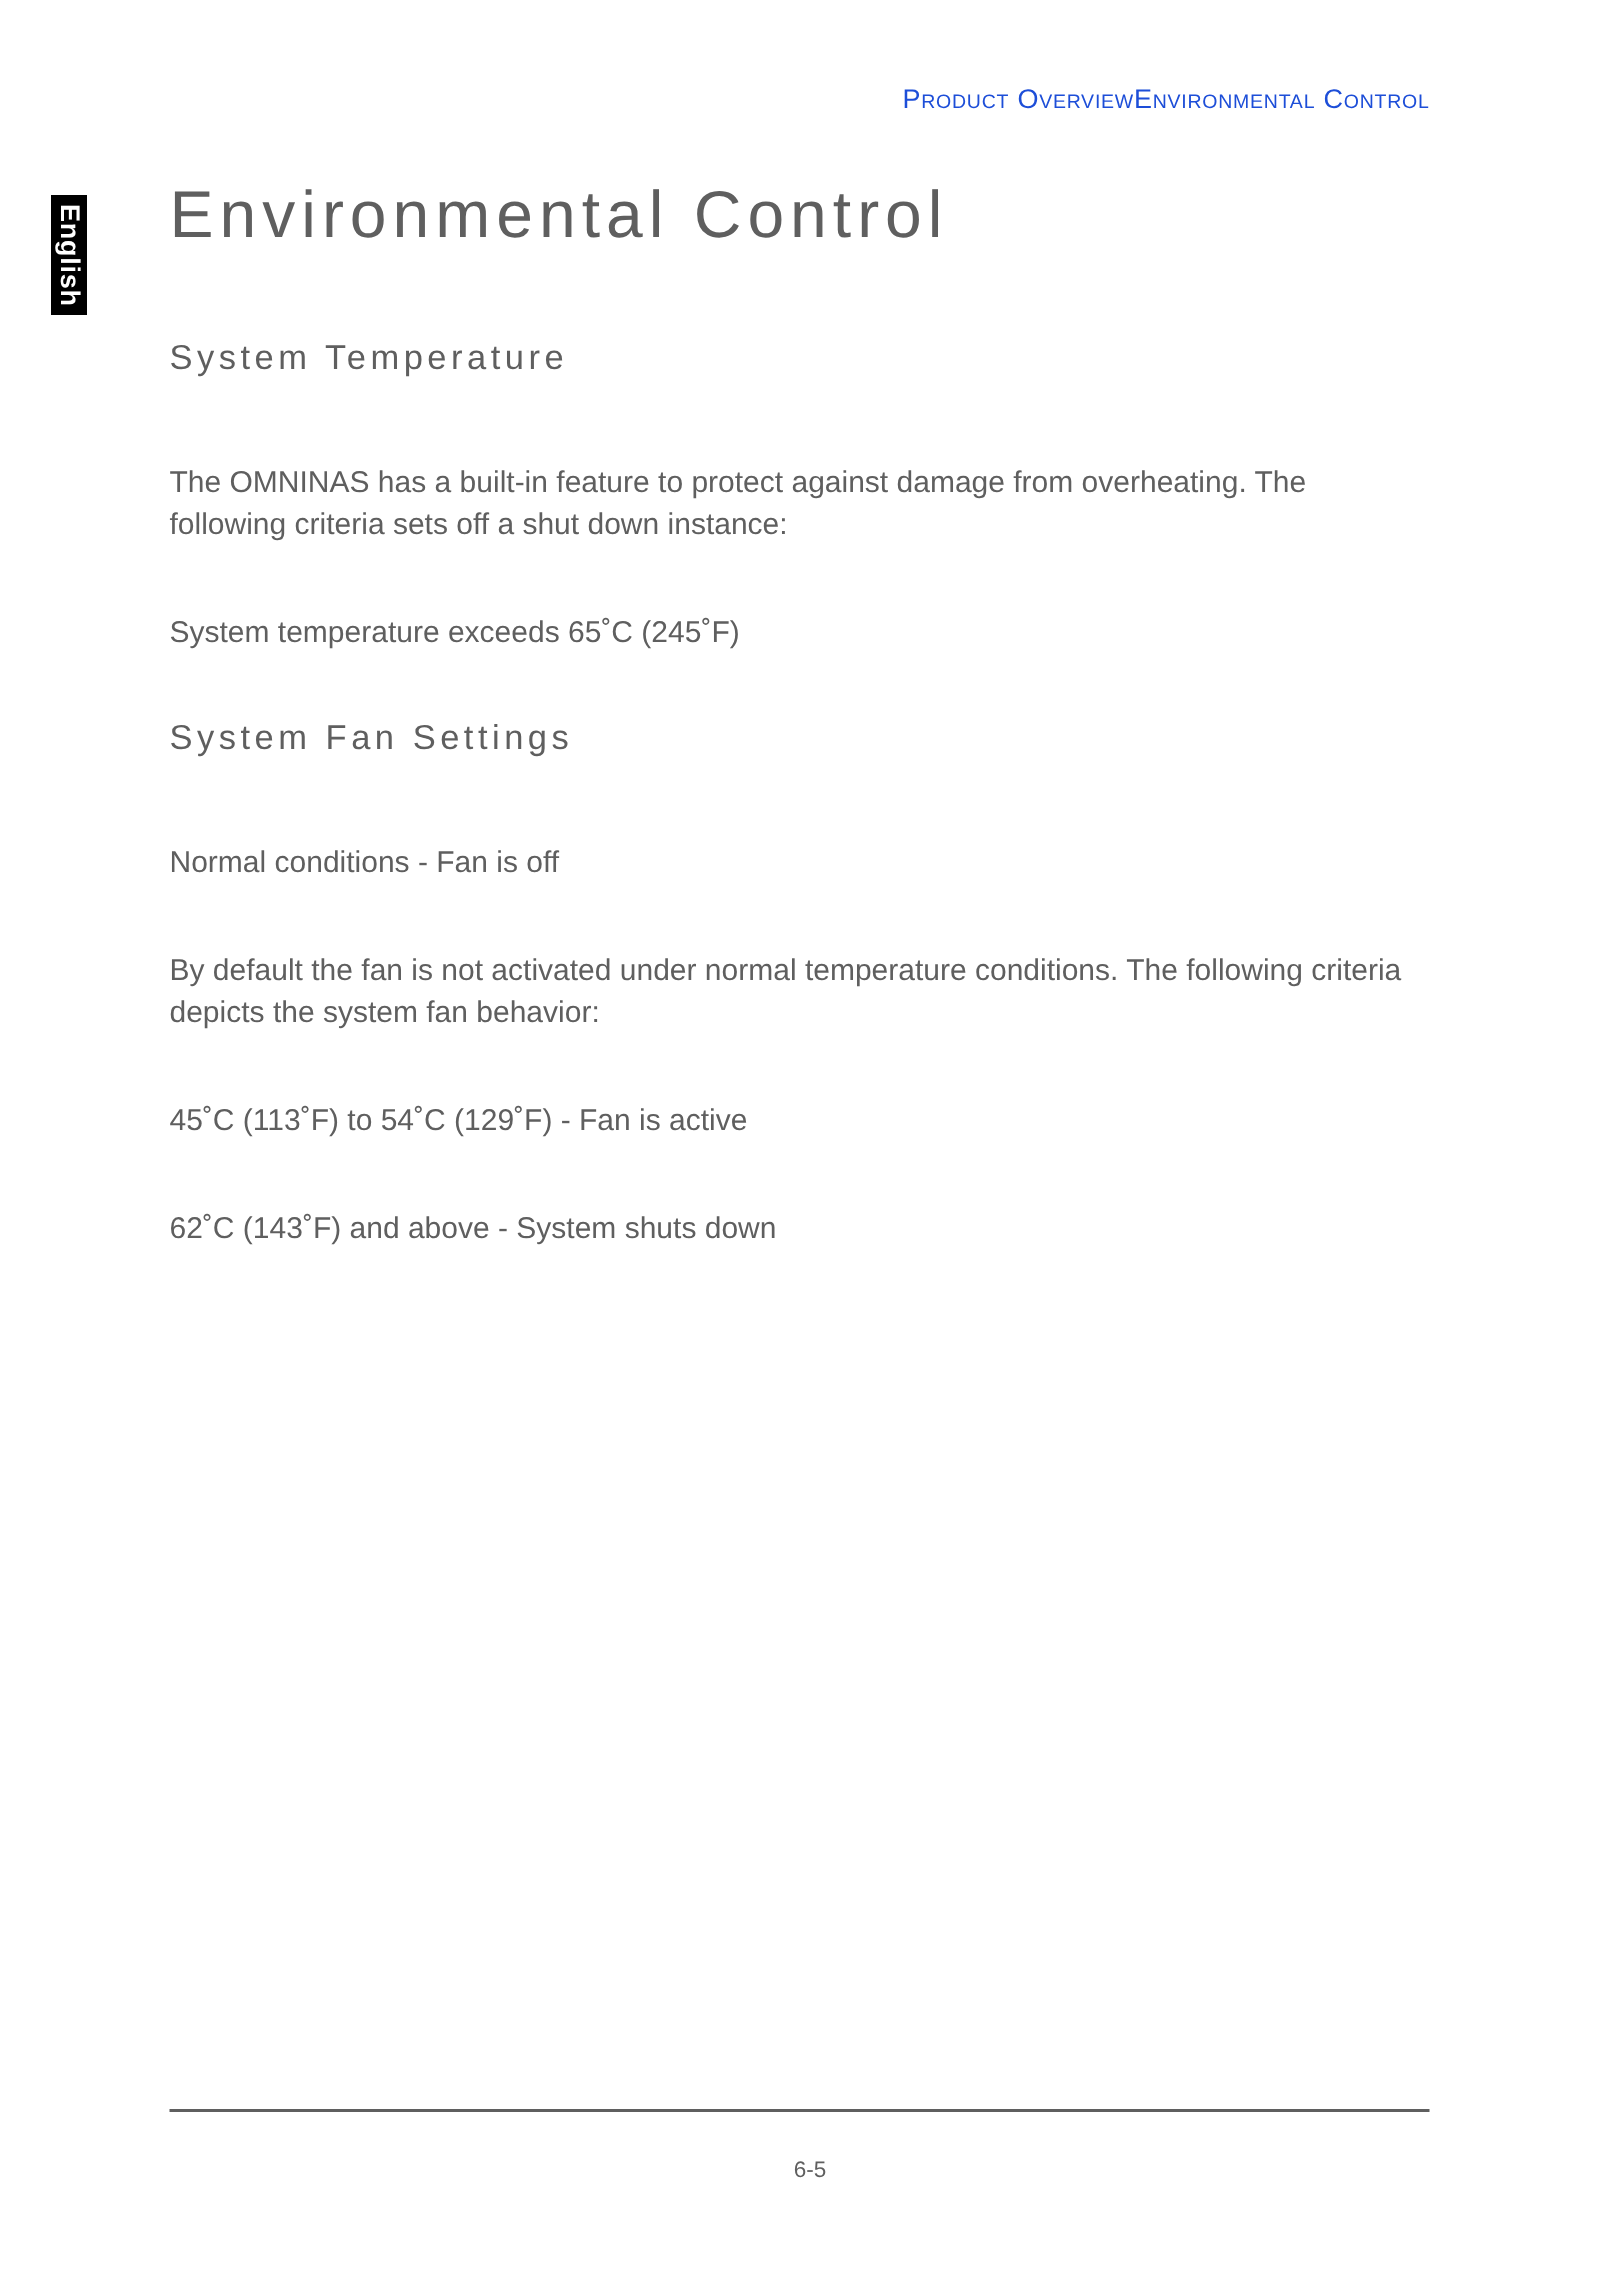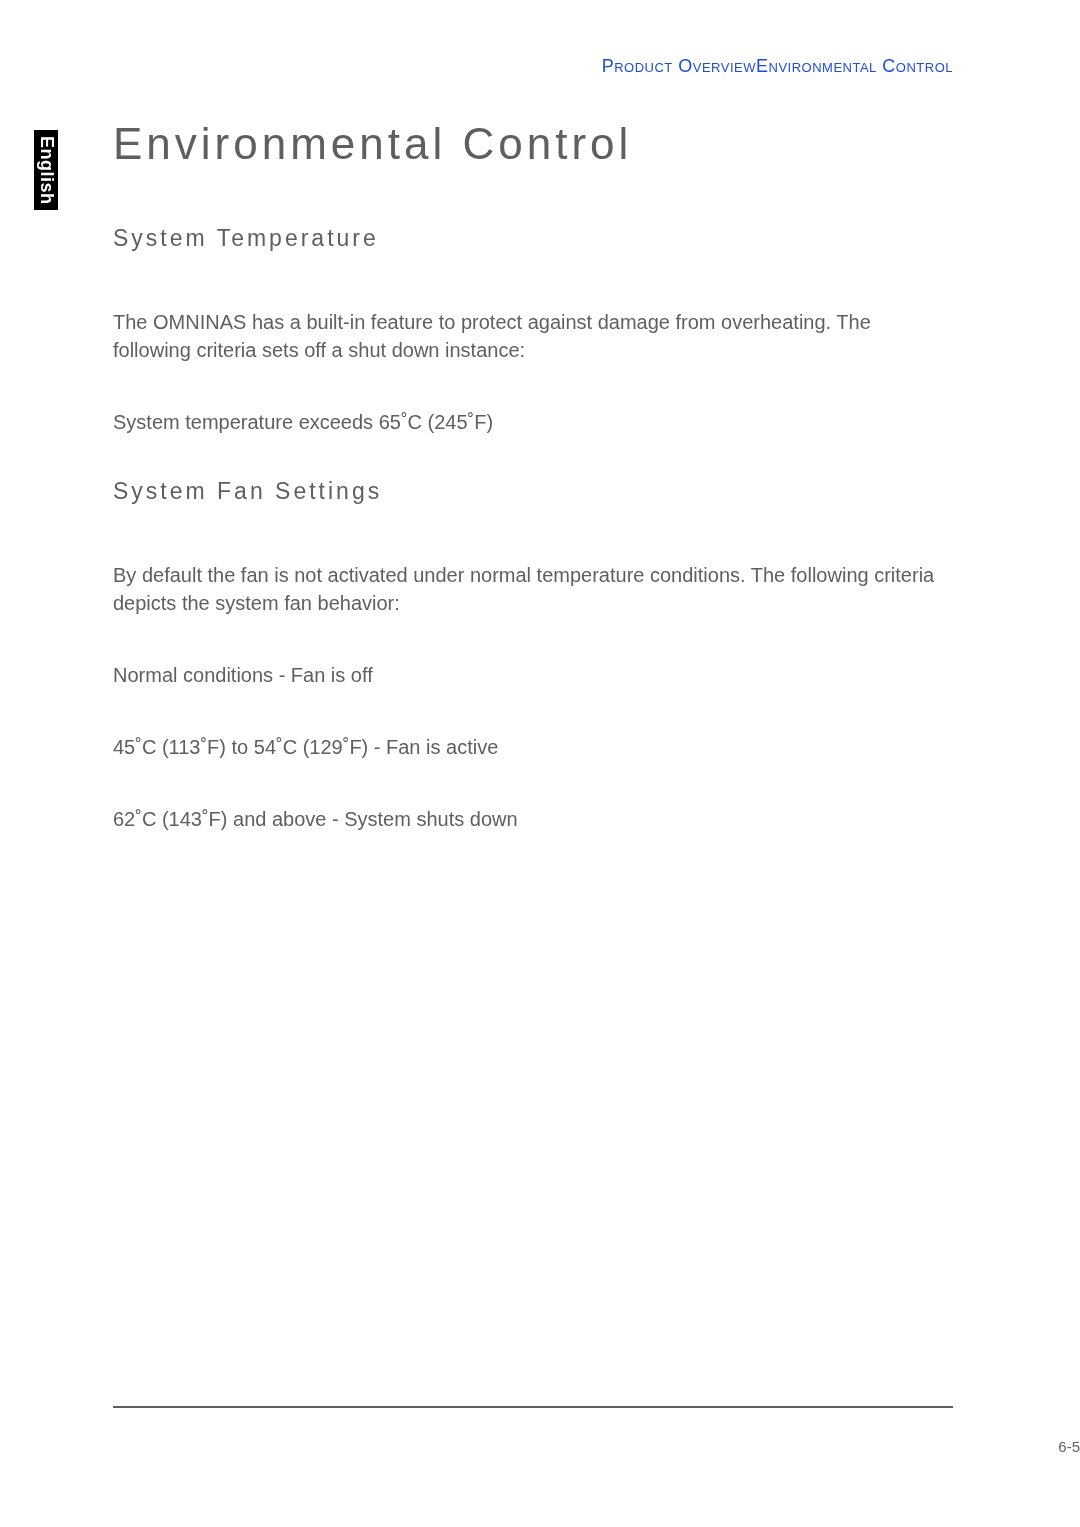--- a/index.html
+++ b/index.html
@@ -71,21 +71,21 @@
       left: 113px;
       top: 1406px;
       width: 840px;
       border-top: 2px solid #5f5f5f;
     }
     .page-number {
       position: absolute;
       left: 0;
       top: 1438px;
       width: 1080px;
-      text-align: right;
+      text-align: center;
       font-size: 15px;
       color: #5f5f5f;
     }
   </style>
 </head>
 <body>
 
 <div class="language-tab">
   <span>English</span>
 </div>
@@ -96,20 +96,20 @@
     <span>Environmental Control</span>
   </div>
 
   <h1>Environmental Control</h1>
 
   <h2>System Temperature</h2>
   <p class="body">The OMNINAS has a built-in feature to protect against damage from overheating. The following criteria sets off a shut down instance:</p>
   <p class="body last-of-section">System temperature exceeds 65˚C (245˚F)</p>
 
   <h2>System Fan Settings</h2>
+  <p class="body">Normal conditions - Fan is off</p>
   <p class="body">By default the fan is not activated under normal temperature conditions. The following criteria depicts the system fan behavior:</p>
-  <p class="body">Normal conditions - Fan is off</p>
   <p class="body">45˚C (113˚F) to 54˚C (129˚F) - Fan is active</p>
   <p class="body">62˚C (143˚F) and above - System shuts down</p>
 </div>
 
 <div class="footer-rule"></div>
 <div class="page-number">6-5</div>
 
 </body></html>

